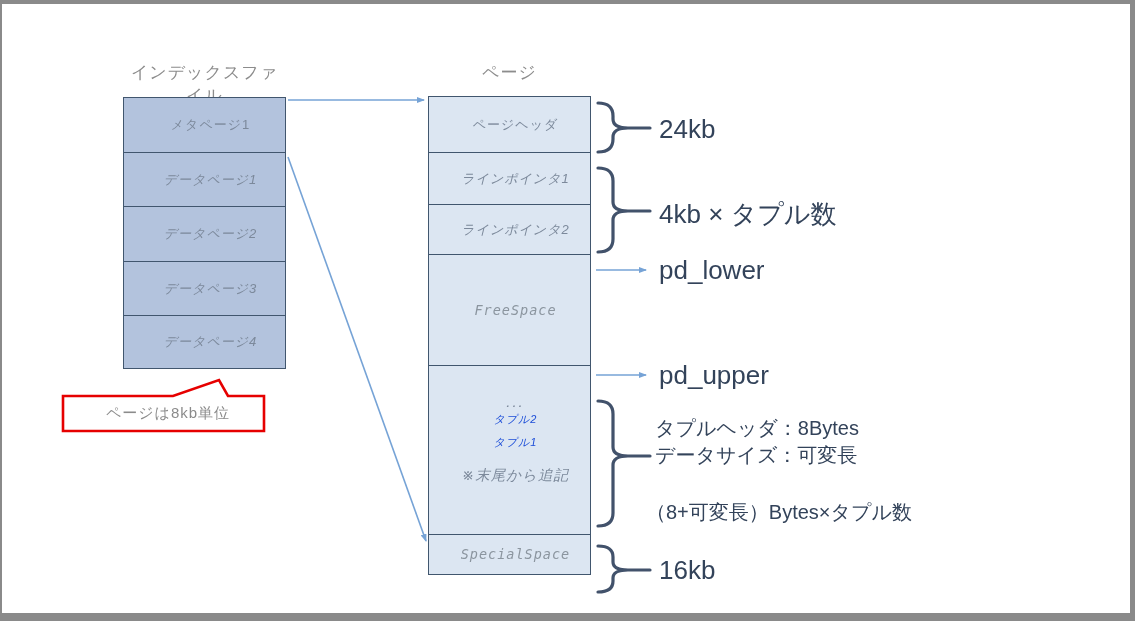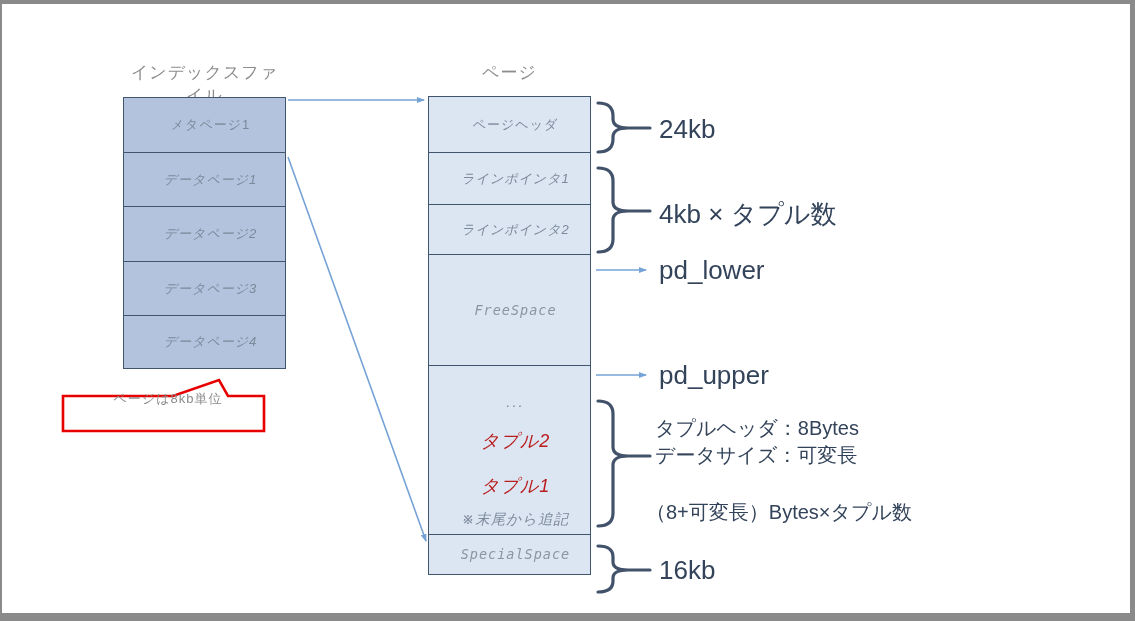--- a/index.html
+++ b/index.html
@@ -26,38 +26,38 @@
   .h-lp1{height:54px;}
   .h-lp2{height:51px;}
   .h-free{height:113px;}
   .h-tuples{height:170px;}
   .h-special{height:41px;}
   .mono{font-family:"DejaVu Sans Mono","Liberation Mono",monospace;font-size:13.5px;color:#8b959f;letter-spacing:1px;}
 
   .tuples-inner{display:flex;flex-direction:column;align-items:center;justify-content:flex-start;
                 padding-top:30px;height:100%;box-sizing:border-box;}
   .ellipsis-line{font-size:15px;line-height:12px;letter-spacing:2px;color:#7c899b;}
-  .tuple-line{font-size:18px;line-height:23px;color:#b91c1c;letter-spacing:1px;margin-top:22px;}
+  .tuple-line{font-size:11px;line-height:23px;color:#1d4ed8;letter-spacing:1px;}
   .tuple-note{font-size:14.5px;margin-top:12px;color:#7c899b;letter-spacing:1px;}
 
   .annot{position:absolute;white-space:nowrap;color:#33435a;}
   .annot.big{font-size:26px;}
   .annot.small{font-size:20px;}
   .a-24kb{left:657px;top:110px;}
   .a-4kb{left:657px;top:193px;}
   .a-pdlower{left:657px;top:251px;}
   .a-pdupper{left:657px;top:356px;}
   .a-tuplehdr{left:653px;top:411px;}
   .a-datasize{left:653px;top:438px;}
   .a-total{left:644px;top:495px;}
   .a-16kb{left:657px;top:551px;}
 
-  .callout-text{position:absolute;left:61px;top:378px;width:210px;height:33px;
+  .callout-text{position:absolute;left:61px;top:393px;width:210px;height:33px;
                 display:flex;align-items:center;justify-content:center;
-                font-size:13px;color:#8b8b8b;letter-spacing:1px;}
+                font-size:15px;color:#8b8b8b;letter-spacing:1px;}
 </style>
 </head>
 <body>
 
 <div class="canvas">
 
   <div class="col-header left">インデックスファイル</div>
   <div class="col-header right">ページ</div>
 
   <div class="stack left-stack">

